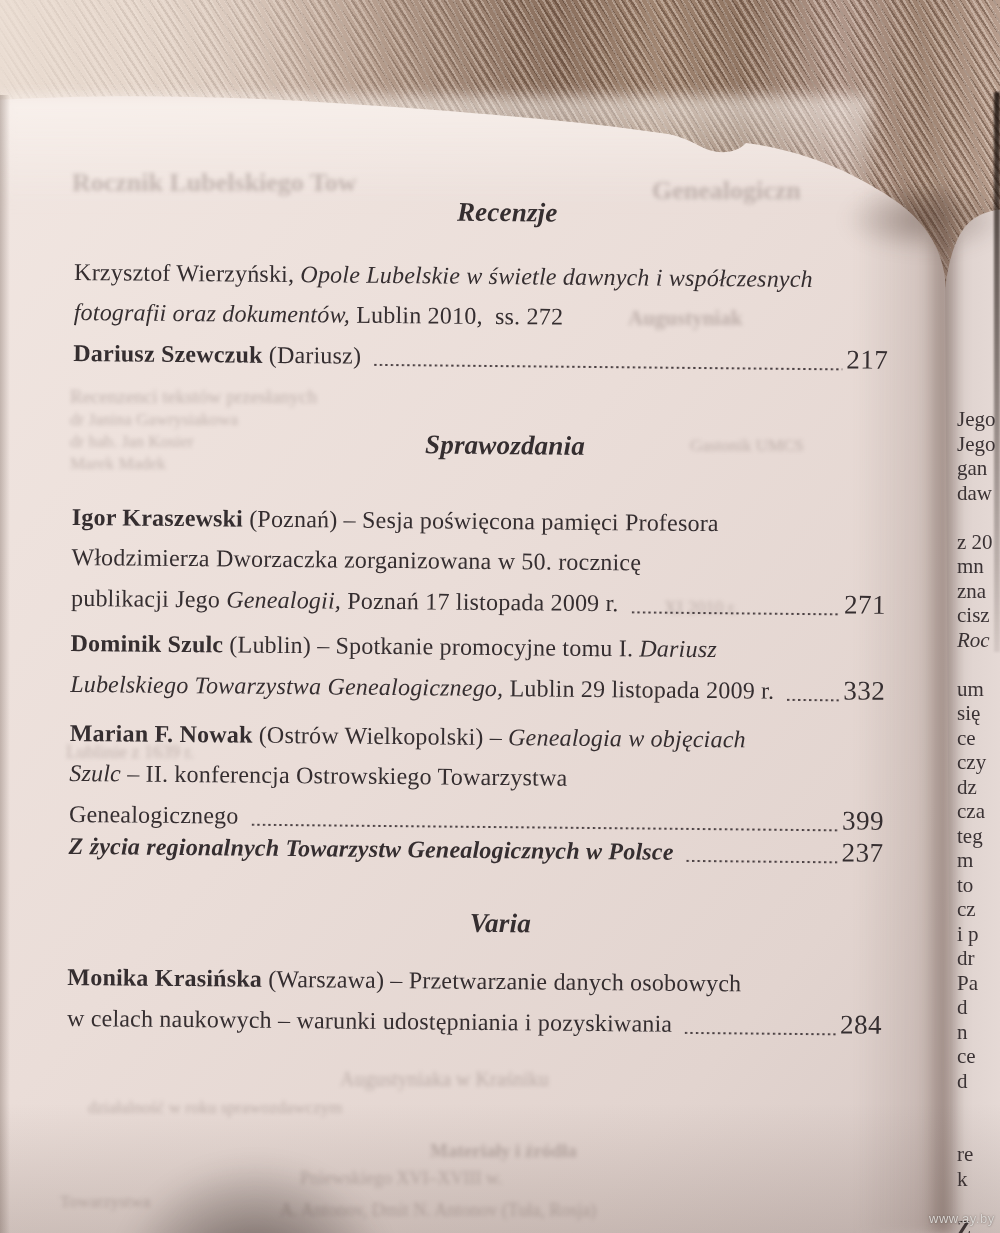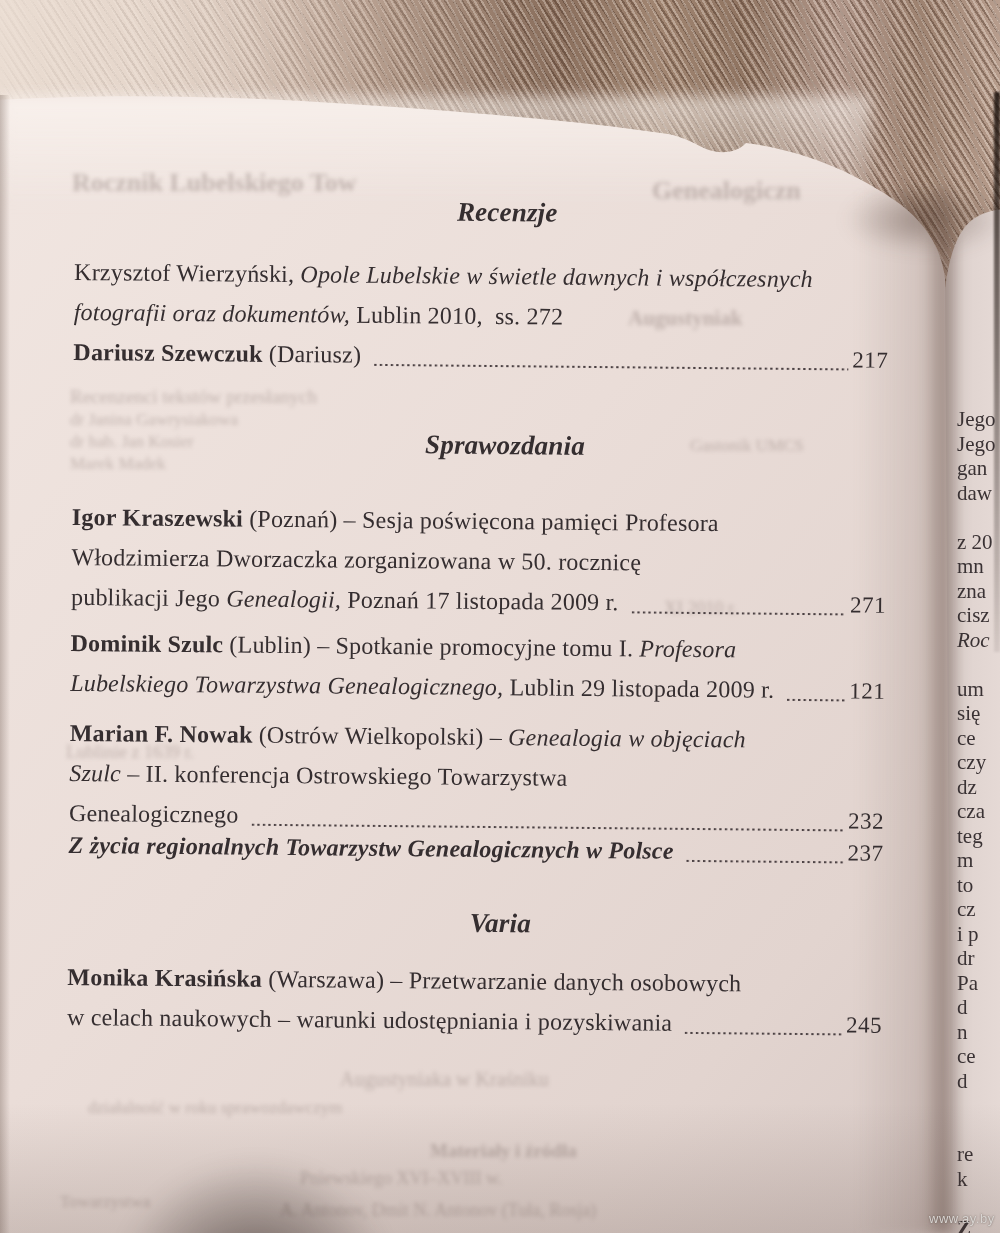--- a/index.html
+++ b/index.html
@@ -40,21 +40,21 @@
     text-align:center;padding-left:50px;}
   .entry{}
   .line{height:40px;line-height:40px;font-size:24px;white-space:pre;}
   .line-flex{display:flex;align-items:baseline;white-space:normal;}
   .line-flex .line-text{white-space:pre;}
   .b{font-weight:700;}
   .i{font-style:italic;}
   .dots{flex:1;height:4px;align-self:flex-end;margin:0 4px 8px 6px;
     background-image:radial-gradient(circle at 2px 2px, #4a4042 1.15px, rgba(0,0,0,0) 1.5px);
     background-size:5.5px 4px;background-repeat:repeat-x;}
-  .num{font-size:23px;letter-spacing:.5px;font-family:Liberation Serif, serif;}
+  .num{font-size:27px;letter-spacing:.5px;font-family:Liberation Serif, serif;}
   #toc>*:nth-child(1){margin-top:0;}
   #toc>*:nth-child(2){margin-top:24px;}
   #toc>*:nth-child(3){margin-top:49px;}
   #toc>*:nth-child(4){margin-top:36px;}
   #toc>*:nth-child(5){margin-top:6px;}
   #toc>*:nth-child(6){margin-top:10px;}
   #toc>*:nth-child(7){margin-top:-8px;}
   #toc>*:nth-child(8){margin-top:34px;}
   #toc>*:nth-child(9){margin-top:18px;}
 
@@ -182,50 +182,50 @@
         <div class="entry">
           <div class="line"><span class="line-text"><span class="b">Igor Kraszewski</span><span> (Poznań) – Sesja poświęcona pamięci Profesora</span></span></div>
           <div class="line"><span class="line-text"><span>Włodzimierza Dworzaczka zorganizowana w 50. rocznicę</span></span></div>
           <div class="line line-flex">
             <span class="line-text"><span>publikacji Jego </span><span class="i">Genealogii,</span><span> Poznań 17 listopada 2009 r. </span></span>
             <span class="dots"></span>
             <span class="num">271</span>
           </div>
         </div>
         <div class="entry">
-          <div class="line"><span class="line-text"><span class="b">Dominik Szulc</span><span> (Lublin) – Spotkanie promocyjne tomu I. </span><span class="i">Profesora</span></span></div>
+          <div class="line"><span class="line-text"><span class="b">Dominik Szulc</span><span> (Lublin) – Spotkanie promocyjne tomu I. </span><span class="i">Dariusz</span></span></div>
           <div class="line line-flex">
             <span class="line-text"><span class="i">Lubelskiego Towarzystwa Genealogicznego,</span><span> Lublin 29 listopada 2009 r. </span></span>
             <span class="dots"></span>
-            <span class="num">121</span>
+            <span class="num">332</span>
           </div>
         </div>
         <div class="entry">
           <div class="line"><span class="line-text"><span class="b">Marian F. Nowak</span><span> (Ostrów Wielkopolski) – </span><span class="i">Genealogia w objęciach</span></span></div>
           <div class="line"><span class="line-text"><span class="i">Szulc</span><span> – II. konferencja Ostrowskiego Towarzystwa</span></span></div>
           <div class="line line-flex">
             <span class="line-text"><span>Genealogicznego </span></span>
             <span class="dots"></span>
-            <span class="num">232</span>
+            <span class="num">399</span>
           </div>
         </div>
         <div class="entry">
           <div class="line line-flex">
             <span class="line-text"><span class="b i">Z życia regionalnych Towarzystw Genealogicznych w Polsce </span></span>
             <span class="dots"></span>
             <span class="num">237</span>
           </div>
         </div>
         <div class="section-heading">Varia</div>
         <div class="entry">
           <div class="line"><span class="line-text"><span class="b">Monika Krasińska</span><span> (Warszawa) – Przetwarzanie danych osobowych</span></span></div>
           <div class="line line-flex">
             <span class="line-text"><span>w celach naukowych – warunki udostępniania i pozyskiwania </span></span>
             <span class="dots"></span>
-            <span class="num">245</span>
+            <span class="num">284</span>
           </div>
         </div>
       </div>
   </div>
 
   <div class="shade" id="bottom-vignette"></div>
   <div class="shade" id="thumb-shadow"></div>
 
   <div id="watermark">www.ay.by</div>
 </div>

